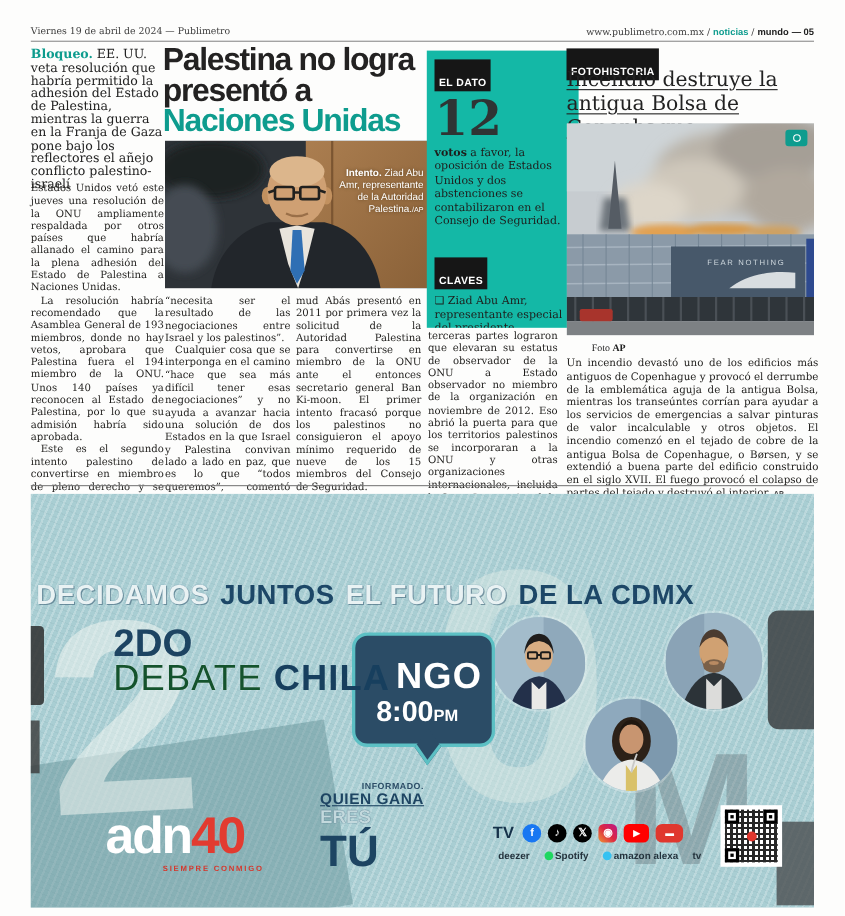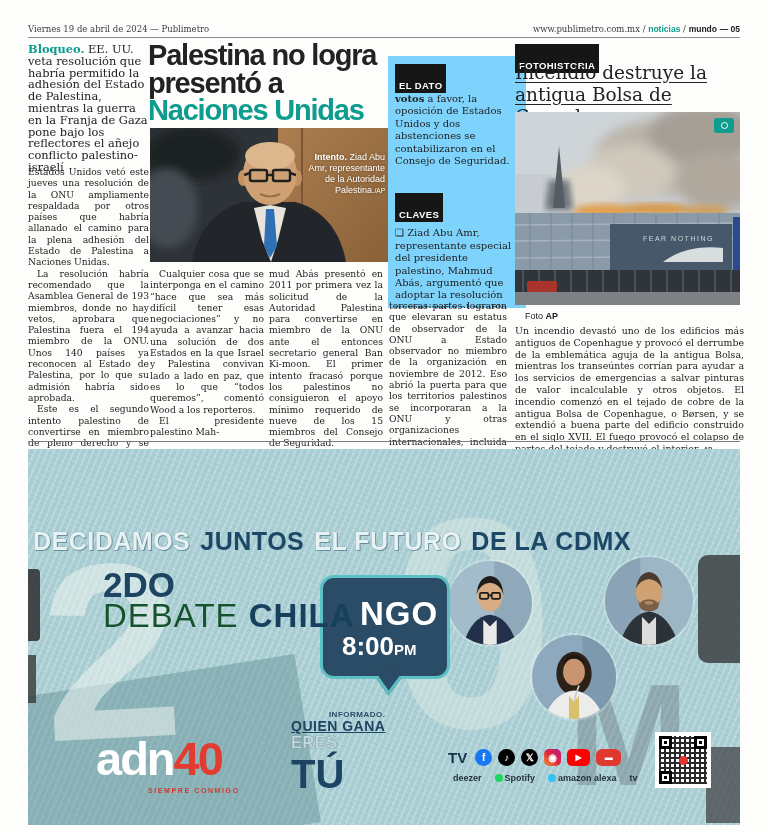--- a/index.html
+++ b/index.html
@@ -27,36 +27,36 @@
             font-weight:bold;font-size:29px;line-height:27.5px;letter-spacing:-1.2px;color:#232222;}
   .headline .teal{color:#0e9c8e;}
   
   .mainphoto{position:absolute;left:150px;top:128px;width:240px;height:134px;overflow:hidden;background:#3a3f45;}
   .mp-caption{position:absolute;right:5px;top:24px;width:86px;text-align:right;
               font-family:"Liberation Sans",sans-serif;font-size:9px;line-height:11px;color:#fff;
               text-shadow:0 0 3px rgba(60,40,10,.6);}
   .mp-caption .cb{font-weight:bold;}
   .mp-caption .cr{font-size:6.5px;}
   
-  .databox{position:absolute;left:388px;top:56px;width:138px;height:252px;background:#7dd3fc;
+  .databox{position:absolute;left:388px;top:46px;width:138px;height:252px;background:#14b8a6;
            padding:8px 7px;box-sizing:border-box;overflow:hidden;}
   .tag{display:inline-block;background:#161616;color:#fff;font-family:"Liberation Sans",sans-serif;
        font-weight:bold;font-size:9.5px;letter-spacing:.4px;padding:16px 4px 2px;}
   .statnum{font-weight:bold;font-size:44px;line-height:46px;color:#2f3434;margin:3px 0 2px;}
   .stattext{font-size:10px;line-height:12.4px;}
   .clavestext{font-size:10px;line-height:12.4px;margin-top:5px;}
   .mt10{margin-top:26px;}
   
   .fh-tag{position:absolute;left:515px;top:44px;}
   .fh-head{position:absolute;left:515px;top:62px;width:232px;font-size:18.5px;line-height:22px;
            color:#222;text-decoration:underline;text-underline-offset:3px;}
   .fh-photo{position:absolute;left:515px;top:112px;width:225px;height:193px;overflow:hidden;}
   .cam{position:absolute;right:6px;top:6px;width:20px;height:15px;background:#0e9c8e;border-radius:3px;}
   .cam .lens{position:absolute;left:6.5px;top:4px;width:7px;height:7px;border:1.6px solid #fff;border-radius:50%;box-sizing:border-box;}
-  .fh-credit{position:absolute;left:525px;top:311px;font-family:Liberation Sans, sans-serif;font-size:9px;color:#222;}
+  .fh-credit{position:absolute;left:538px;top:311px;font-family:Liberation Serif, serif;font-size:9px;color:#222;}
   .fh-body{position:absolute;left:515px;top:325px;width:229px;font-size:9.4px;line-height:11.8px;text-align:justify;}
   .adrule{position:absolute;left:28px;right:28px;top:441px;border-top:1px solid #7c7c7c;}
   
   .ad{position:absolute;left:28px;top:449px;width:712px;height:376px;background:#a9ced3;overflow:hidden;
       font-family:"Liberation Sans",sans-serif;}
   .texture{position:absolute;inset:0;background:
       repeating-linear-gradient(113deg, rgba(255,255,255,.22) 0 2px, rgba(255,255,255,0) 2px 6px),
       repeating-linear-gradient(23deg, rgba(70,100,110,.06) 0 1px, rgba(0,0,0,0) 1px 5px);}
   .wedge{position:absolute;left:-30px;top:252px;width:300px;height:170px;background:rgba(104,148,153,.5);
          transform:rotate(-9deg);transform-origin:left top;}
@@ -184,30 +184,32 @@
         <line x1="100" y1="45" x2="94" y2="47"></line>
         <line x1="140" y1="45" x2="146" y2="47"></line>
       </g>
     </svg>
     <div class="mp-caption">
       <span class="cb">Intento.</span><span> Ziad Abu Amr, representante de la Autoridad Palestina.</span><span class="cr">/AP</span>
     </div>
   </div>
 
   <div class="bodycol c2">
+    <p>“necesita ser el resultado de las negociaciones entre Israel y los palestinos”.</p>
     <p class="ind">Cualquier cosa que se interponga en el camino “hace que sea más difícil tener esas negociaciones” y no ayuda a avanzar hacia una solución de dos Estados en la que Israel y Palestina convivan lado a lado en paz, que es lo que “todos queremos”, comentó Wood a los reporteros.</p>
     <p class="ind">El presidente palestino Mah-</p>
   </div>
   <div class="bodycol c3">
     <p>mud Abás presentó en 2011 por primera vez la solicitud de la Autoridad Palestina para convertirse en miembro de la ONU ante el entonces secretario general Ban Ki-moon. El primer intento fracasó porque los palestinos no consiguieron el apoyo mínimo requerido de nueve de los 15 miembros del Consejo de Seguridad.</p>
     <p class="ind">Posteriormente, los palestinos acudieron a la Asamblea General y por una mayoría de más de dos</p>
   </div>
 
   <div class="databox">
     <span class="tag">EL DATO</span>
+    <div class="statnum">12</div>
     <div class="stattext">
       <b>votos</b><span> a favor, la oposición de Estados Unidos y dos abstenciones se contabilizaron en el Consejo de Seguridad.</span>
     </div>
     <div class="mt10">
       <span class="tag">CLAVES</span>
     </div>
     <div class="clavestext">❏ Ziad Abu Amr, representante especial del presidente palestino, Mahmud Abás, argumentó que adoptar la resolución garantizaría al pueblo palestino la esperanza de “una vida decente dentro de un Estado independiente”.</div>
   </div>
   <div class="bodycol c4">
     <p><span>terceras partes lograron que elevaran su estatus de observador de la ONU a Estado observador no miembro de la organización en noviembre de 2012. Eso abrió la puerta para que los territorios palestinos se incorporaran a la ONU y otras organizaciones internacionales, incluida la Corte Internacional de Justicia.</span> <span class="ap">AP</span></p>

